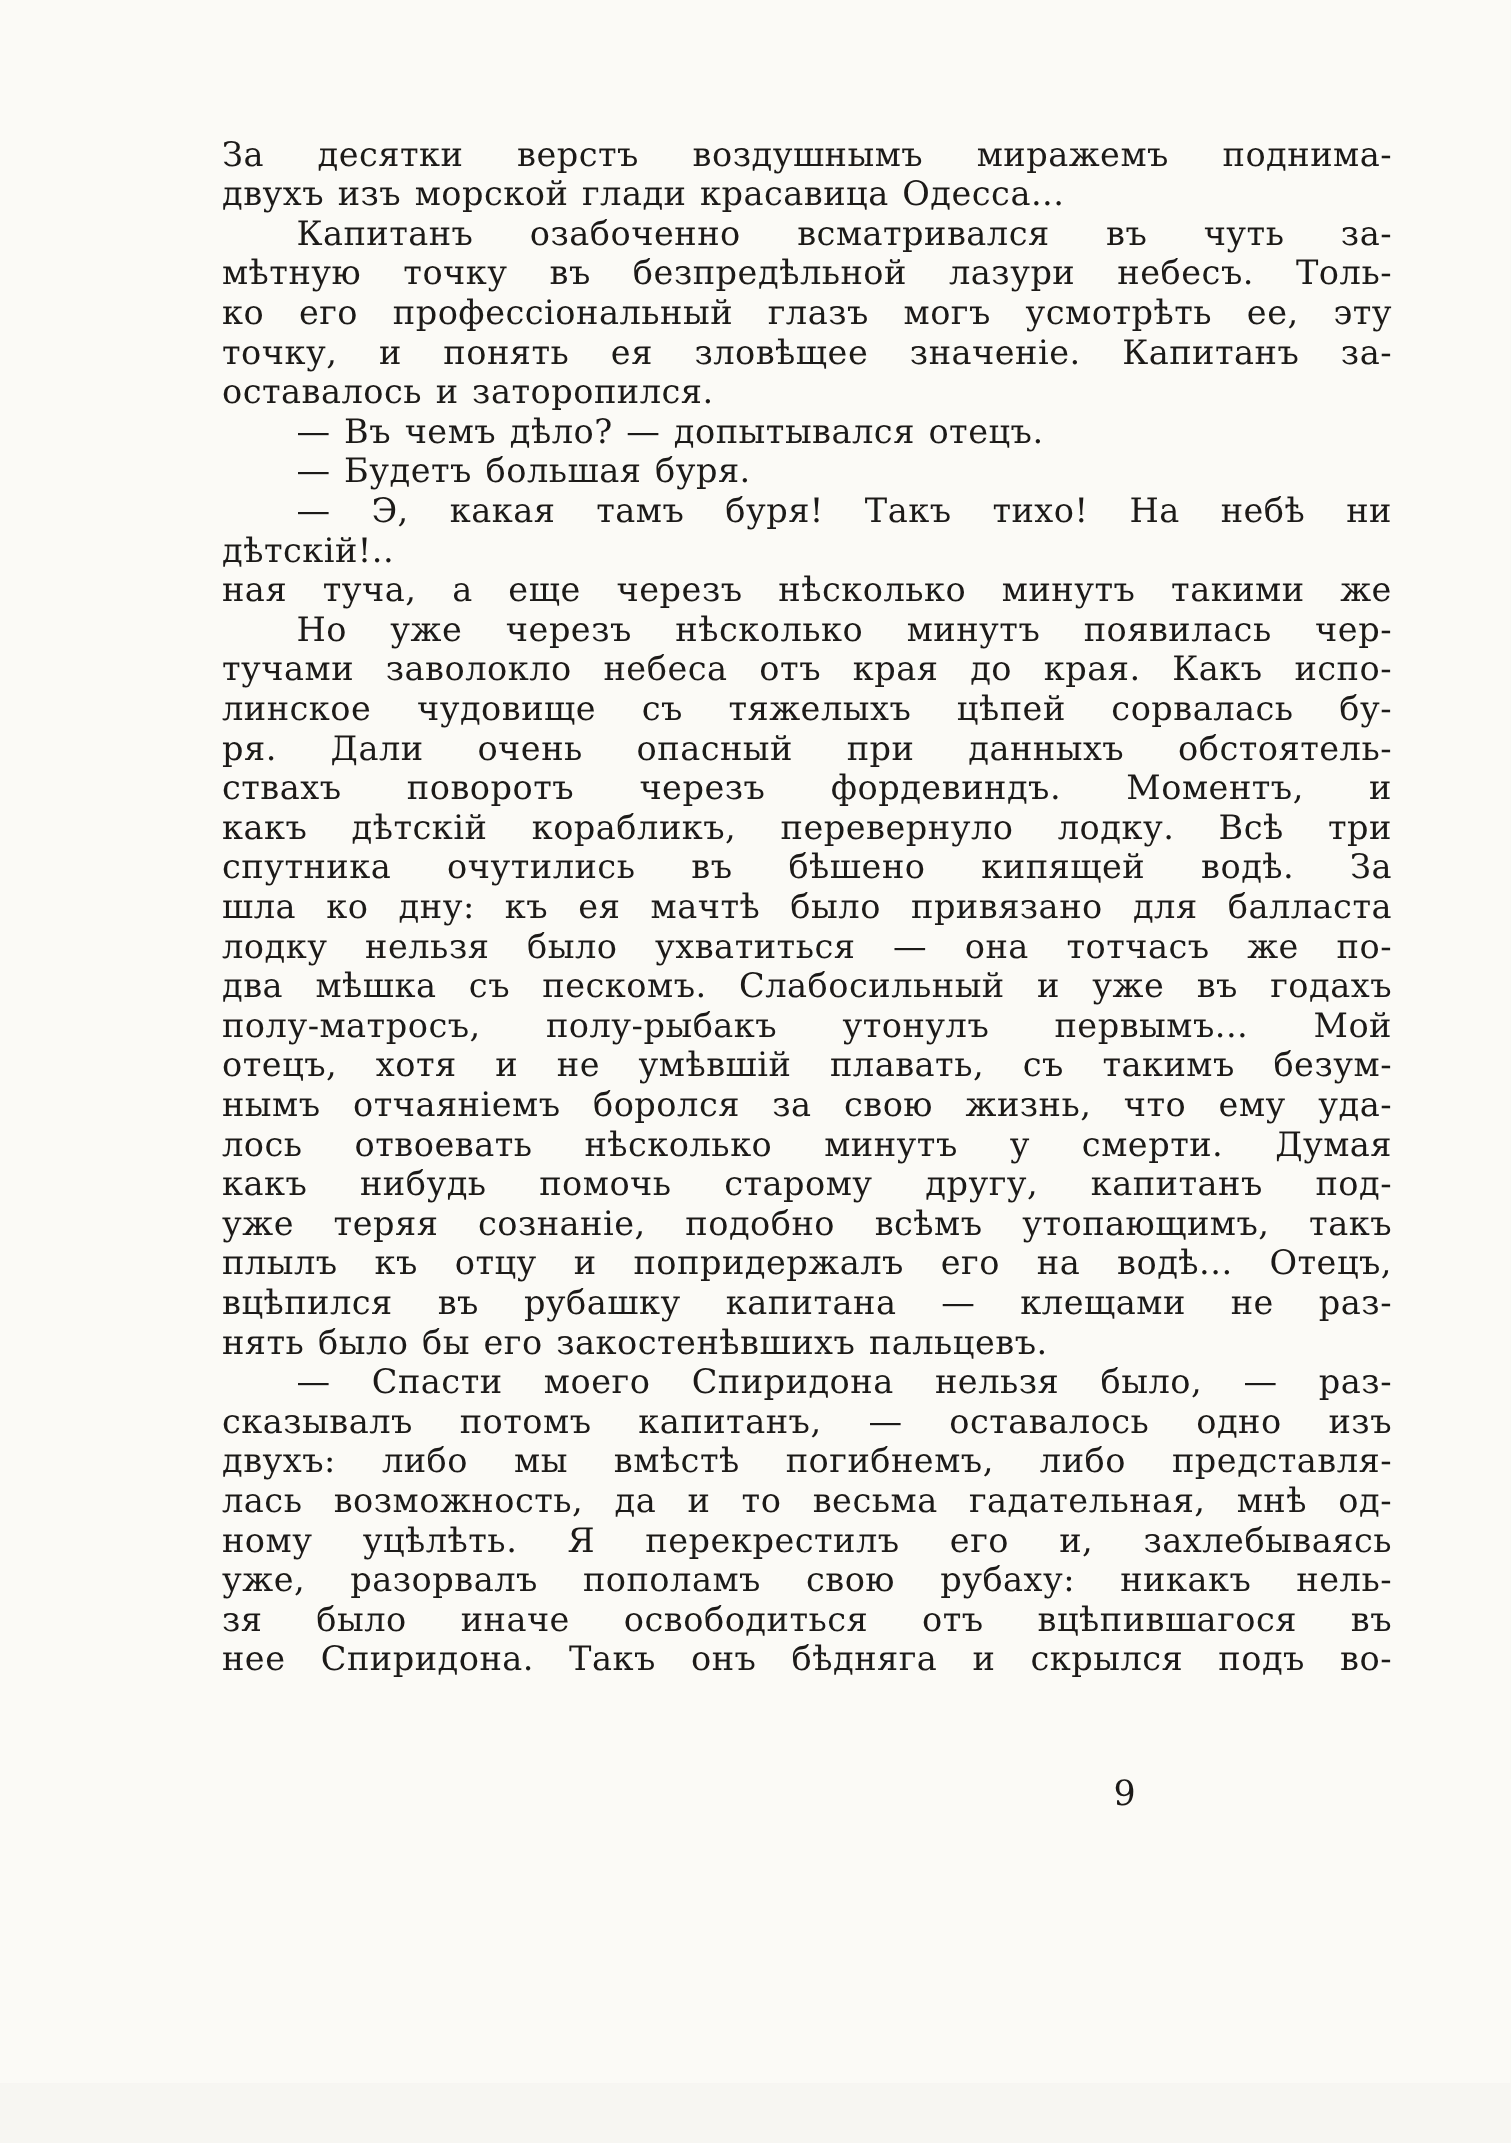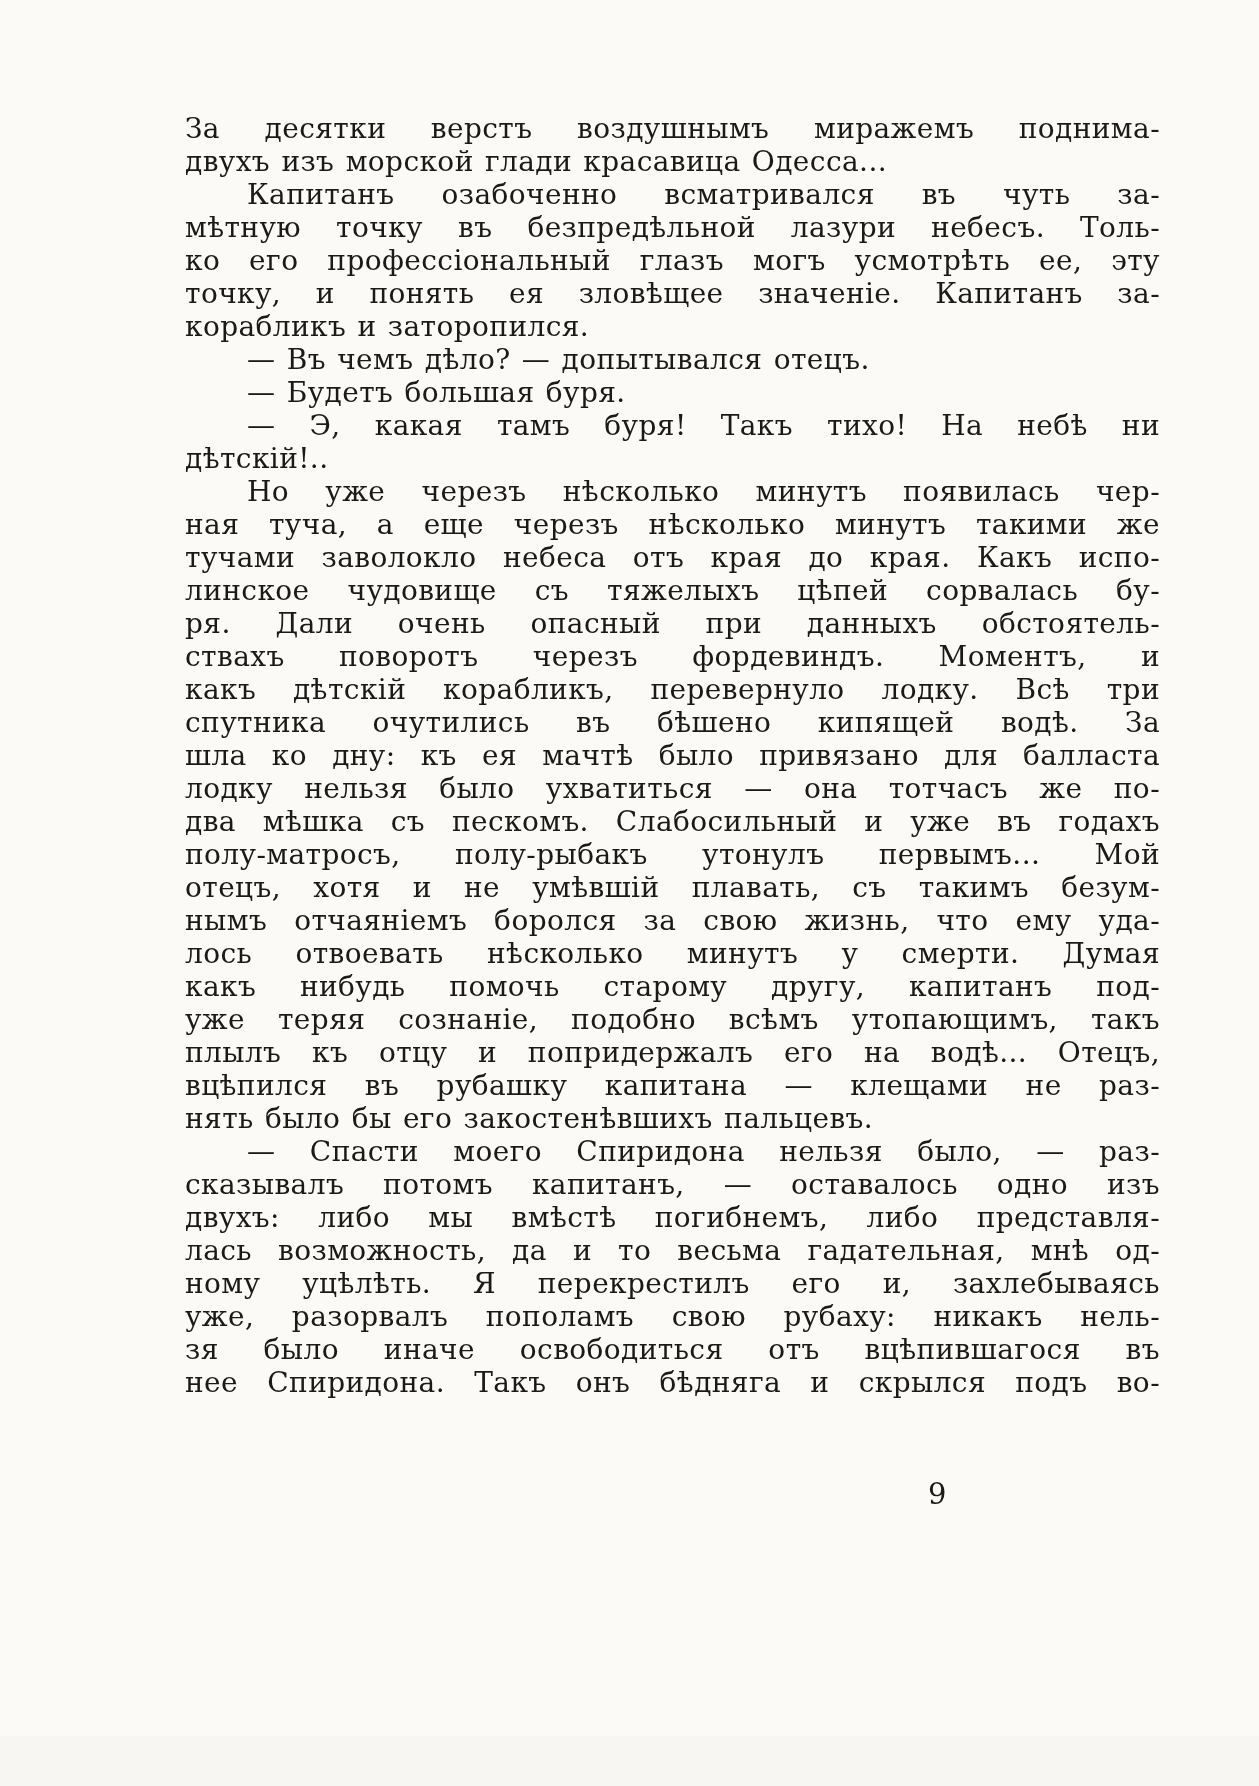--- a/index.html
+++ b/index.html
@@ -57,35 +57,35 @@
   <div class="text-block" id="text-block">
       <div class="para">
         <div class="line">За десятки верстъ воздушнымъ миражемъ поднима-</div>
         <div class="line last">двухъ изъ морской глади красавица Одесса...</div>
       </div>
       <div class="para">
         <div class="line first">Капитанъ озабоченно всматривался въ чуть за-</div>
         <div class="line">мѣтную точку въ безпредѣльной лазури небесъ. Толь-</div>
         <div class="line">ко его профессіональный глазъ могъ усмотрѣть ее, эту</div>
         <div class="line">точку, и понять ея зловѣщее значеніе. Капитанъ за-</div>
-        <div class="line last">корабликъ и заторопился.</div>
+        <div class="line last">оставалось и заторопился.</div>
       </div>
       <div class="para">
         <div class="line last first">— Въ чемъ дѣло? — допытывался отецъ.</div>
       </div>
       <div class="para">
         <div class="line last first">— Будетъ большая буря.</div>
       </div>
       <div class="para">
         <div class="line first">— Э, какая тамъ буря! Такъ тихо! На небѣ ни</div>
         <div class="line last">дѣтскій!..</div>
       </div>
       <div class="para">
+        <div class="line">ная туча, а еще черезъ нѣсколько минутъ такими же</div>
         <div class="line first">Но уже черезъ нѣсколько минутъ появилась чер-</div>
-        <div class="line">ная туча, а еще черезъ нѣсколько минутъ такими же</div>
         <div class="line">тучами заволокло небеса отъ края до края. Какъ испо-</div>
         <div class="line">линское чудовище съ тяжелыхъ цѣпей сорвалась бу-</div>
         <div class="line">ря. Дали очень опасный при данныхъ обстоятель-</div>
         <div class="line">ствахъ поворотъ черезъ фордевиндъ. Моментъ, и</div>
         <div class="line">какъ дѣтскій корабликъ, перевернуло лодку. Всѣ три</div>
         <div class="line">спутника очутились въ бѣшено кипящей водѣ. За</div>
         <div class="line">шла ко дну: къ ея мачтѣ было привязано для балласта</div>
         <div class="line">лодку нельзя было ухватиться — она тотчасъ же по-</div>
         <div class="line">два мѣшка съ пескомъ. Слабосильный и уже въ годахъ</div>
         <div class="line">полу-матросъ, полу-рыбакъ утонулъ первымъ... Мой</div>

